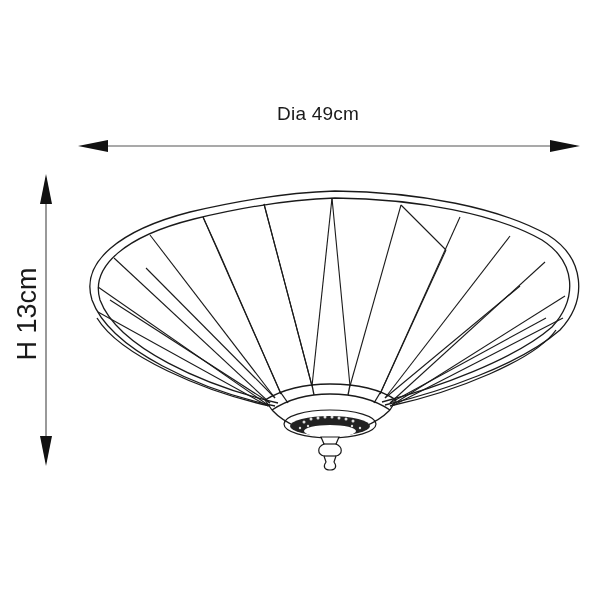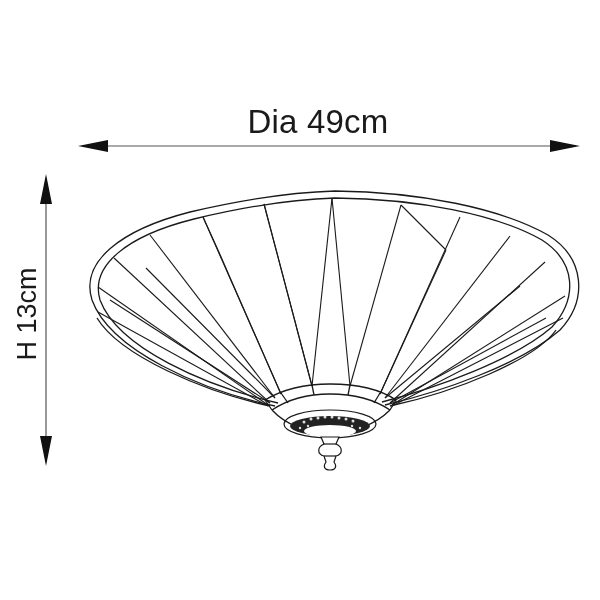--- a/index.html
+++ b/index.html
@@ -1,20 +1,20 @@
 <!DOCTYPE html>
 <html><head>
   <meta charset="utf-8">
   <style>
     html, body { margin: 0; padding: 0; background: #ffffff; }
     body { width: 600px; height: 600px; position: relative; overflow: hidden; font-family: "Liberation Sans", sans-serif; }
     .canvas { position: absolute; left: 0; top: 0; width: 600px; height: 600px; }
     .dim-label-h {
       position: absolute; left: 218px; top: 103px; width: 200px; text-align: center;
-      font-size: 33px; color: #1a1a1a; letter-spacing: 0.2px;
+      font-size: 19px; color: #1a1a1a; letter-spacing: 0.2px;
     }
     .dim-label-v {
       position: absolute; left: -72px; top: 298px; width: 200px; text-align: center;
       font-size: 27px; color: #1a1a1a; transform: rotate(-90deg); transform-origin: 100px 16px;
     }
     svg { position: absolute; left: 0; top: 0; }
   </style>
 </head>
 <body>
 

